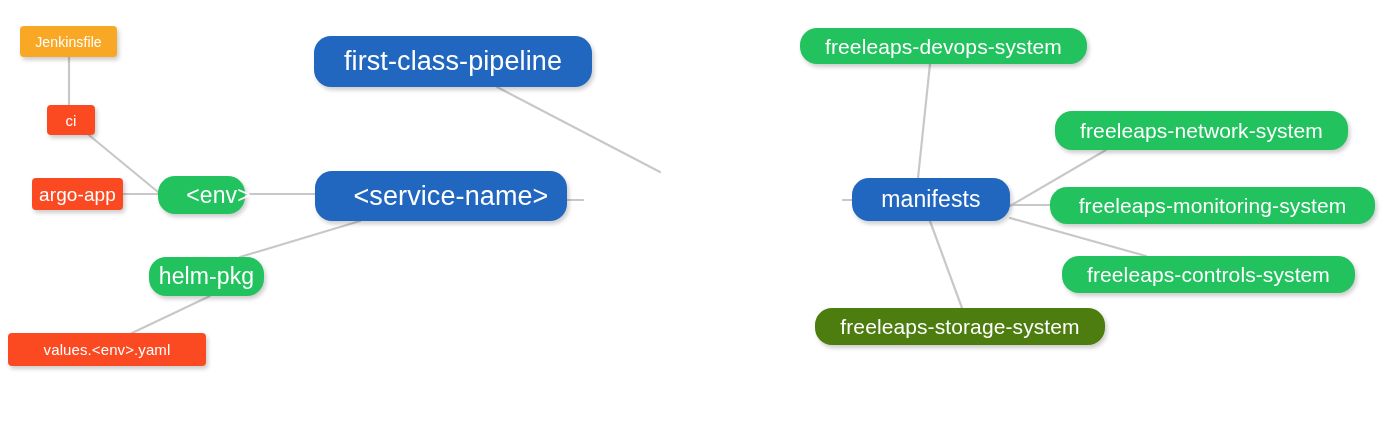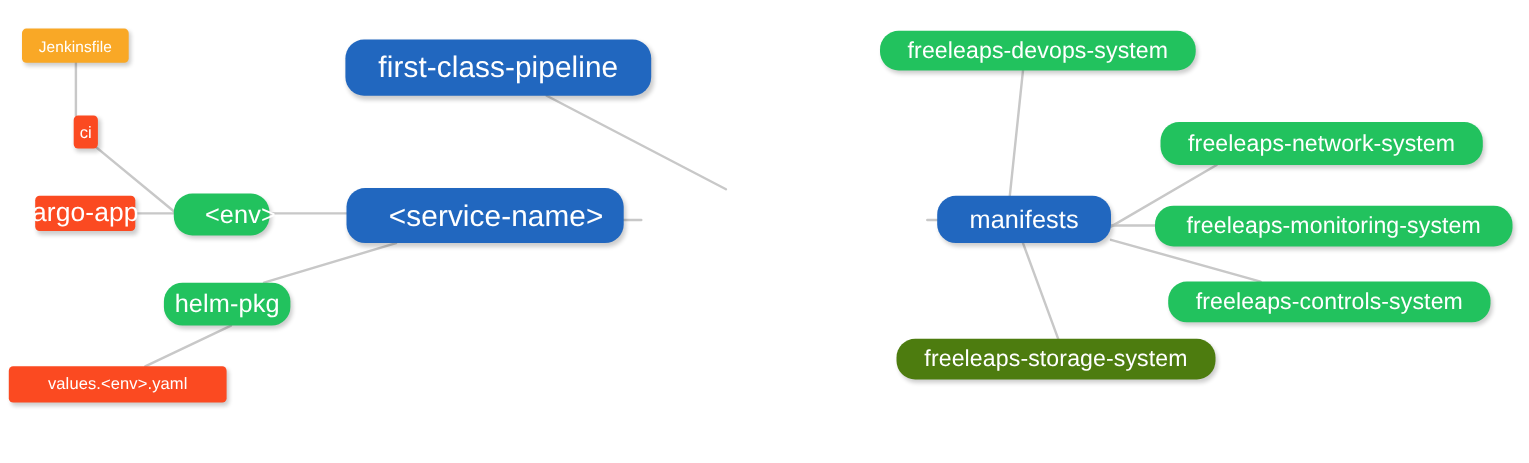--- a/index.html
+++ b/index.html
@@ -40,21 +40,21 @@
     line-height: 1;
     z-index: 2;
   }
   .node.sq { border-radius: 4px; }
 
   
   .t-root   { font-size: 31px; }
   .t-big    { font-size: 27px; }
   .t-mid    { font-size: 23px; }
   .t-sys    { font-size: 21px; }
-  .t-sm     { font-size: 24px; }
+  .t-sm     { font-size: 19px; }
   .t-xs     { font-size: 15px; }
   .t-tiny   { font-size: 14px; }
 </style>
 </head>
 <body>
 
 <div id="canvas">
 
   <svg id="edges" viewBox="0 0 1390 421" xmlns="http://www.w3.org/2000/svg">
     <g stroke="#c8c8c8" stroke-width="2.2" fill="none" stroke-linecap="round">
@@ -107,21 +107,21 @@
   </div>
 
   <div class="node t-mid" style="left:149px; top:257px; width:115px; height:39px; background:#22c25e;">
     <span>helm-pkg</span>
   </div>
 
   <div class="node sq t-tiny" style="left:20px; top:26px; width:97px; height:31px; background:#f9a826;">
     <span>Jenkinsfile</span>
   </div>
 
-  <div class="node sq t-xs" style="left:67px; top:105px; width:22px; height:30px; background:#fb4a21;text-align:right;">
+  <div class="node sq t-xs" style="left:47px; top:105px; width:48px; height:30px; background:#fb4a21;text-align:right;">
     <span>ci</span>
   </div>
 
   <div class="node sq t-sm" style="left:32px; top:178px; width:91px; height:32px; background:#fb4a21;">
     <span>argo-app</span>
   </div>
 
   <div class="node sq t-xs" style="left:8px; top:333px; width:198px; height:33px; background:#fb4a21;">
     <span>values.&lt;env&gt;.yaml</span>
   </div>

